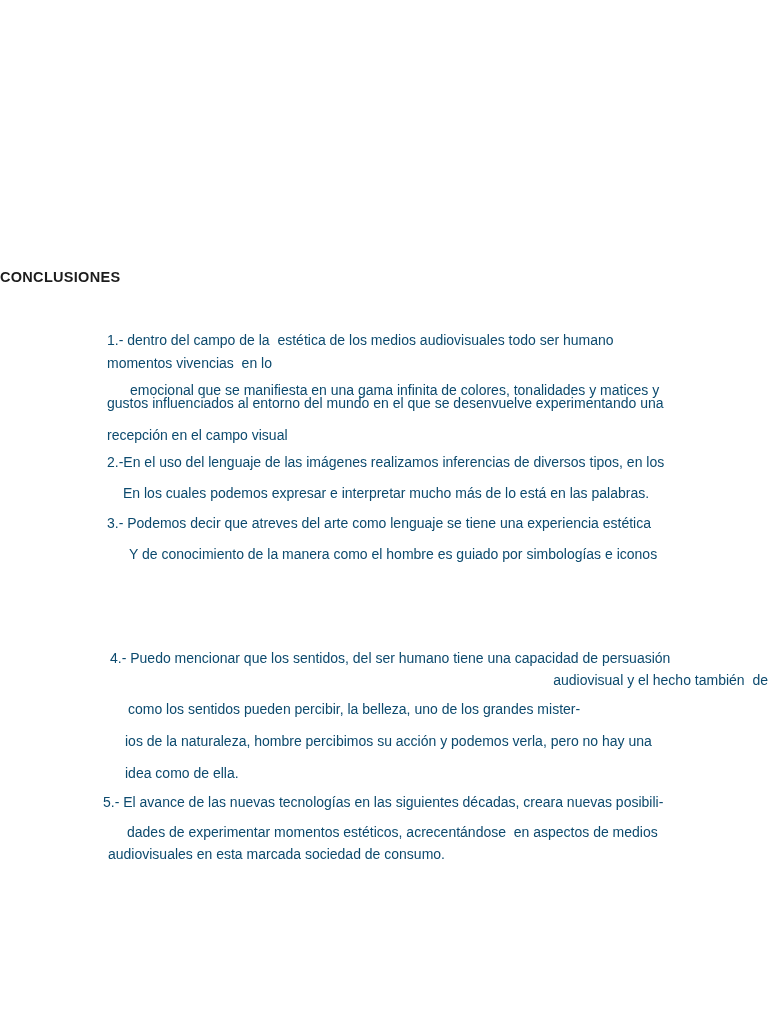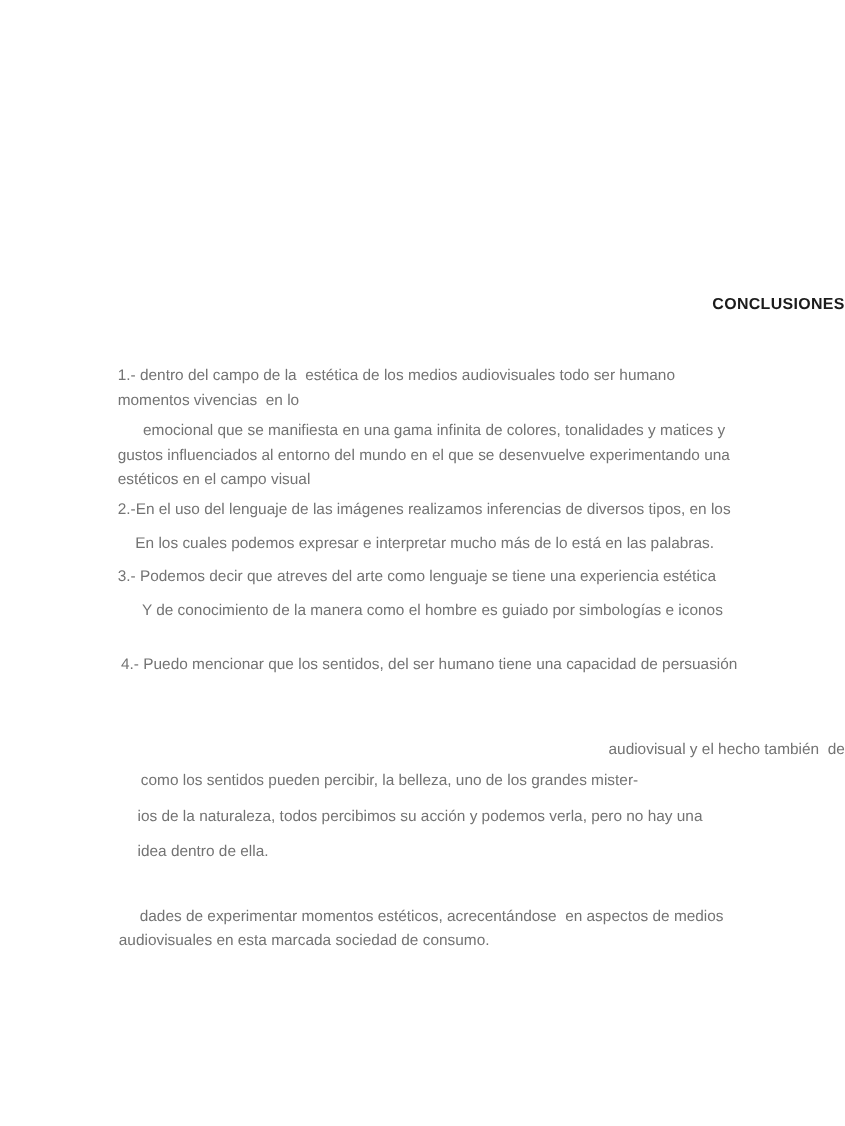--- a/index.html
+++ b/index.html
@@ -15,56 +15,57 @@
     overflow: hidden;
     font-family: "Liberation Sans", sans-serif;
     color: #1e1e1e;
   }
   .doc-title {
     position: absolute;
     top: 269px;
     left: 0;
     width: 768px;
     margin: 0;
-    text-align: right;
+    text-align: left;
     font-size: 14.5px;
     font-weight: 700;
     letter-spacing: 0.3px;
     color: #1c1c1c;
   }
   .line {
     position: absolute;
     font-size: 14px;
     line-height: 17px;
     white-space: pre;
-    color: #737373;
+    color: #0c4a6e;
   }
   .line.center {
     left: 0;
     width: 768px;
     text-align: center;
   }
 </style>
 </head>
 <body>
 
 <div class="page">
 
   <h1 class="doc-title">CONCLUSIONES</h1>
 
   <div class="line" style="top:332px; left:107px">1.- dentro del campo de la  estética de los medios audiovisuales todo ser humano</div>
   <div class="line" style="top:355px; left:107px">momentos vivencias  en lo</div>
   <div class="line" style="top:382px; left:130px">emocional que se manifiesta en una gama infinita de colores, tonalidades y matices y</div>
-  <div class="line" style="top:405px; left:107px">gustos influenciados al entorno del mundo en el que se desenvuelve experimentando una</div>
-  <div class="line" style="top:427px; left:107px">estéticos en el campo visual</div>
+  <div class="line" style="top:395px; left:107px">gustos influenciados al entorno del mundo en el que se desenvuelve experimentando una</div>
+  <div class="line" style="top:427px; left:107px">recepción en el campo visual</div>
   <div class="line" style="top:454px; left:107px">2.-En el uso del lenguaje de las imágenes realizamos inferencias de diversos tipos, en los</div>
   <div class="line" style="top:485px; left:123px">En los cuales podemos expresar e interpretar mucho más de lo está en las palabras.</div>
   <div class="line" style="top:515px; left:107px">3.- Podemos decir que atreves del arte como lenguaje se tiene una experiencia estética</div>
   <div class="line" style="top:546px; left:129px">Y de conocimiento de la manera como el hombre es guiado por simbologías e iconos</div>
-  <div class="line" style="top:595px; left:110px">4.- Puedo mencionar que los sentidos, del ser humano tiene una capacidad de persuasión</div>
+  <div class="line" style="top:650px; left:110px">4.- Puedo mencionar que los sentidos, del ser humano tiene una capacidad de persuasión</div>
   <div class="line center" style="top:672px;text-align:right;">audiovisual y el hecho también  de</div>
   <div class="line" style="top:701px; left:128px">como los sentidos pueden percibir, la belleza, uno de los grandes mister-</div>
-  <div class="line" style="top:733px; left:125px">ios de la naturaleza, todos percibimos su acción y podemos verla, pero no hay una</div>
-  <div class="line" style="top:765px; left:125px">idea dentro de ella.</div>
+  <div class="line" style="top:733px; left:125px">ios de la naturaleza, hombre percibimos su acción y podemos verla, pero no hay una</div>
+  <div class="line" style="top:765px; left:125px">idea como de ella.</div>
+  <div class="line" style="top:794px; left:103px">5.- El avance de las nuevas tecnologías en las siguientes décadas, creara nuevas posibili-</div>
   <div class="line" style="top:846px; left:108px">audiovisuales en esta marcada sociedad de consumo.</div>
   <div class="line" style="top:824px; left:127px">dades de experimentar momentos estéticos, acrecentándose  en aspectos de medios</div>
 
 </div>
 
 </body></html>

